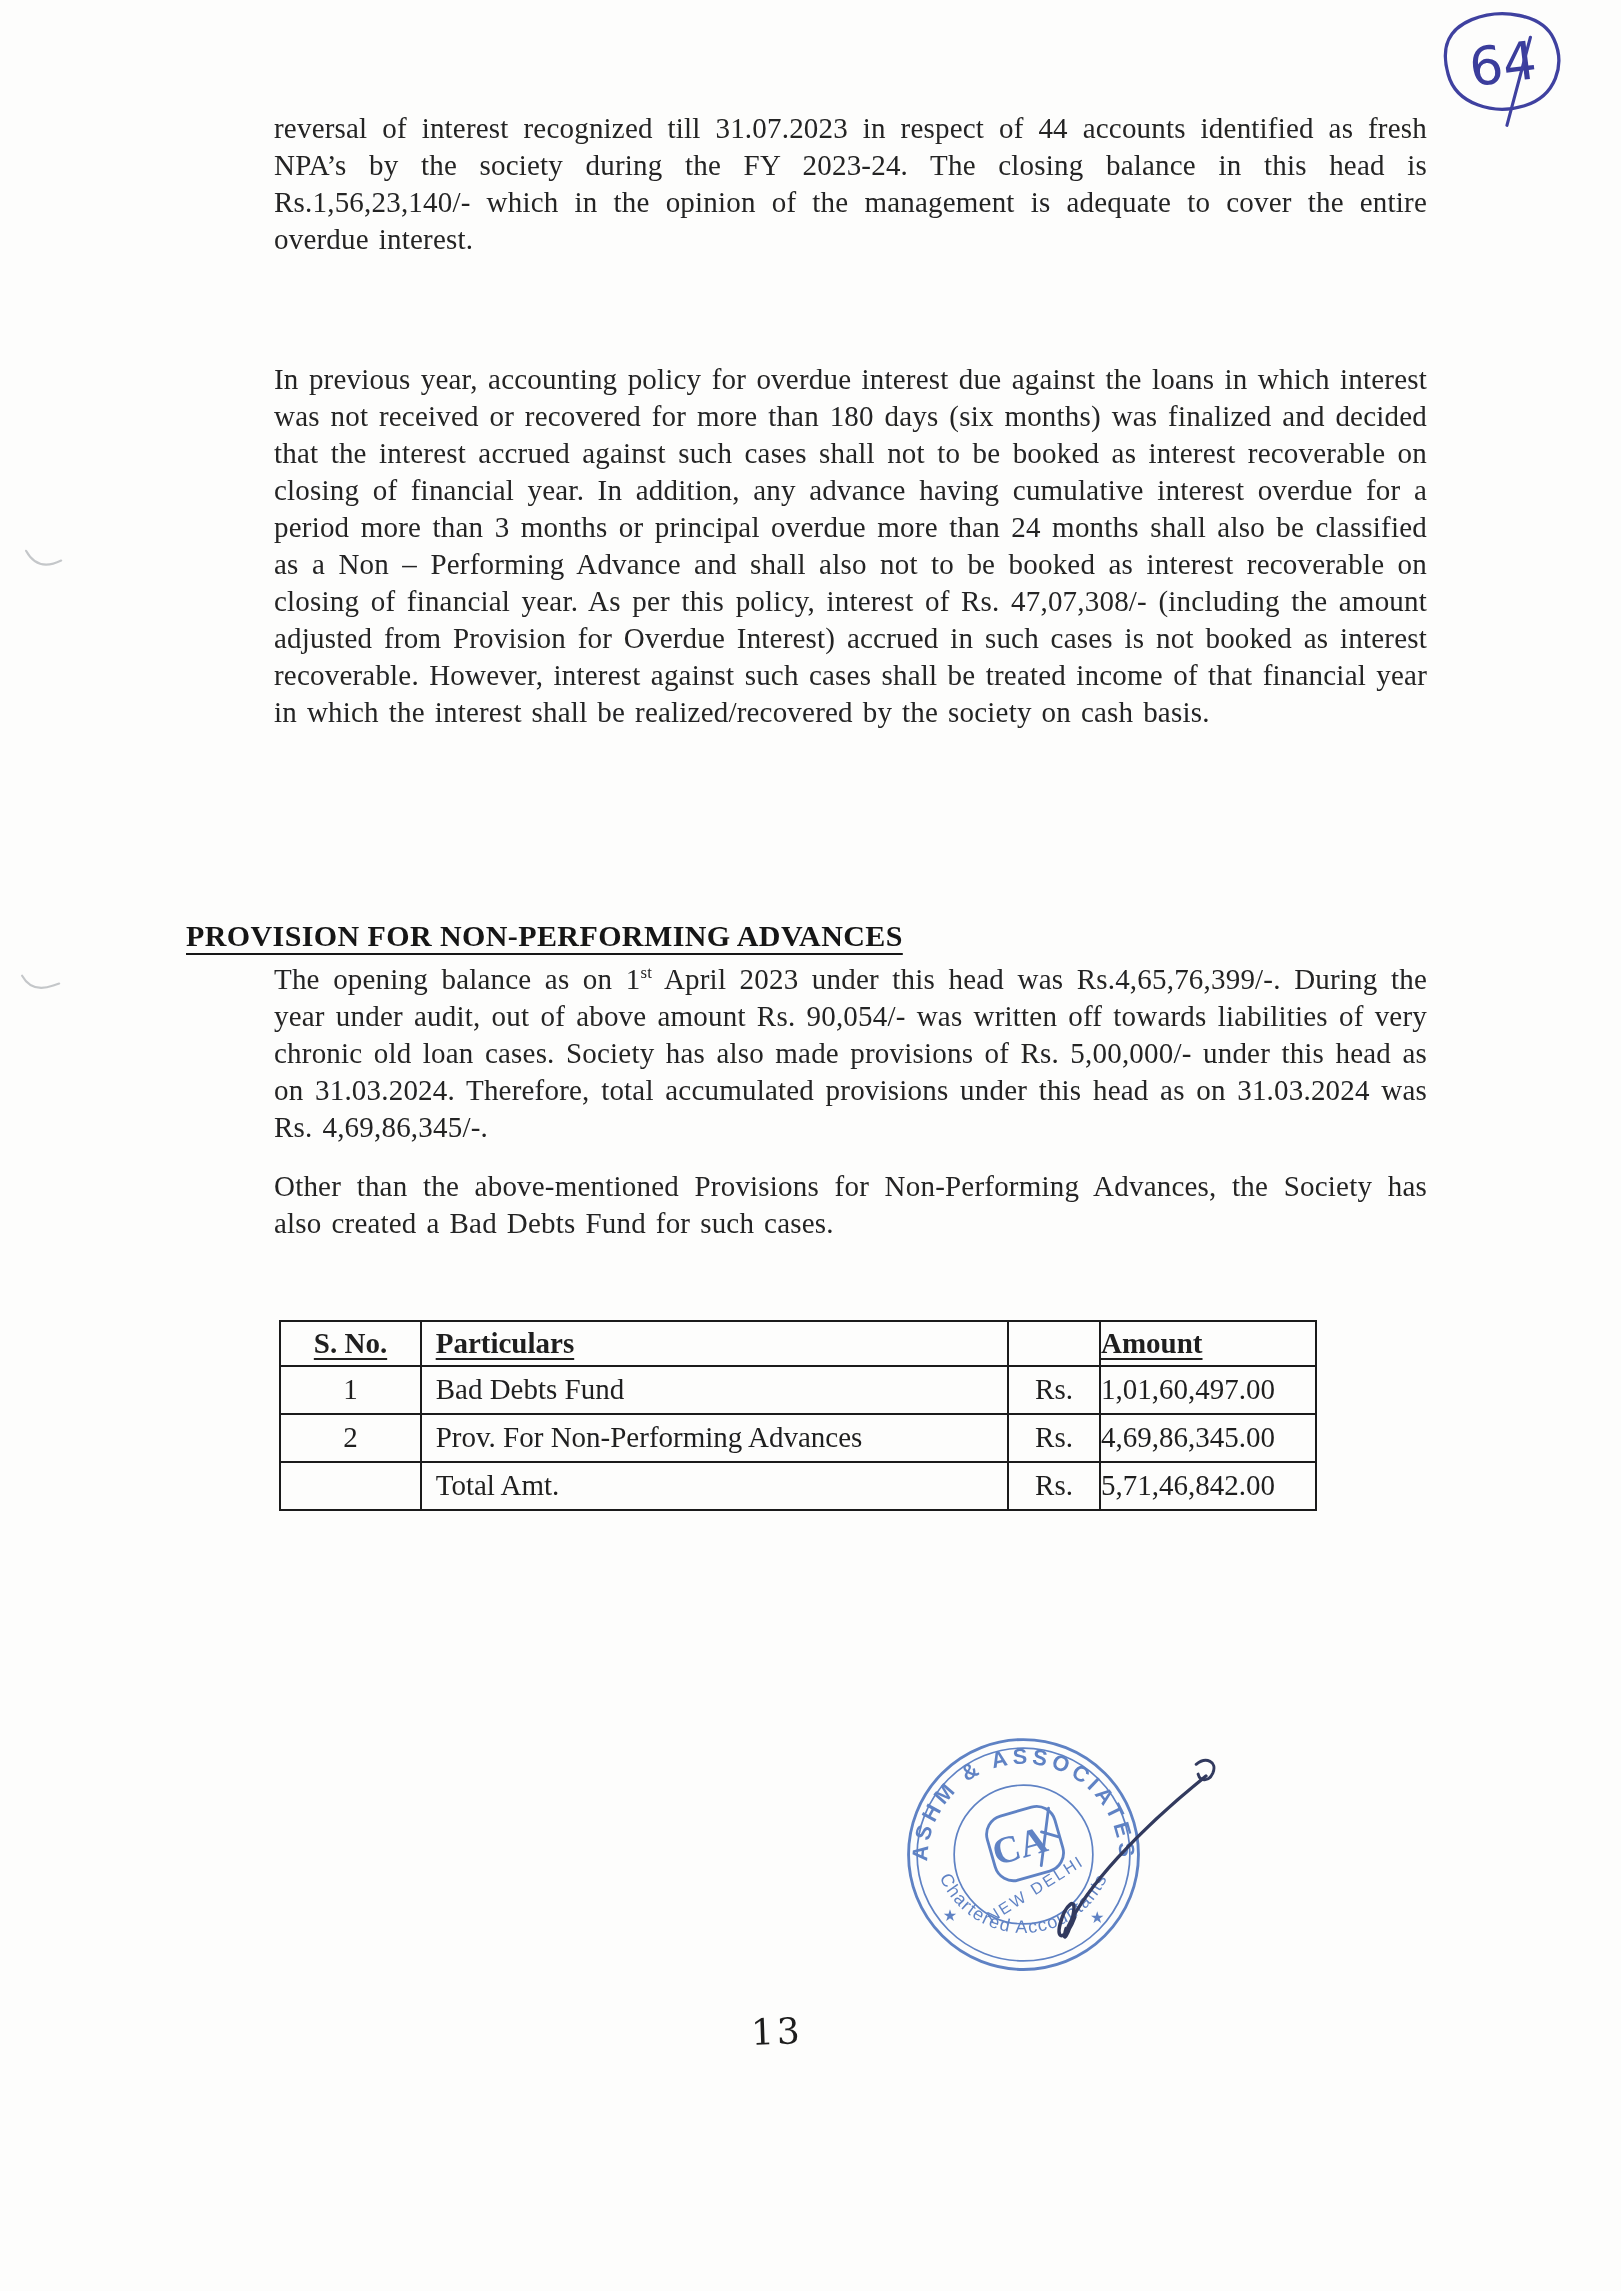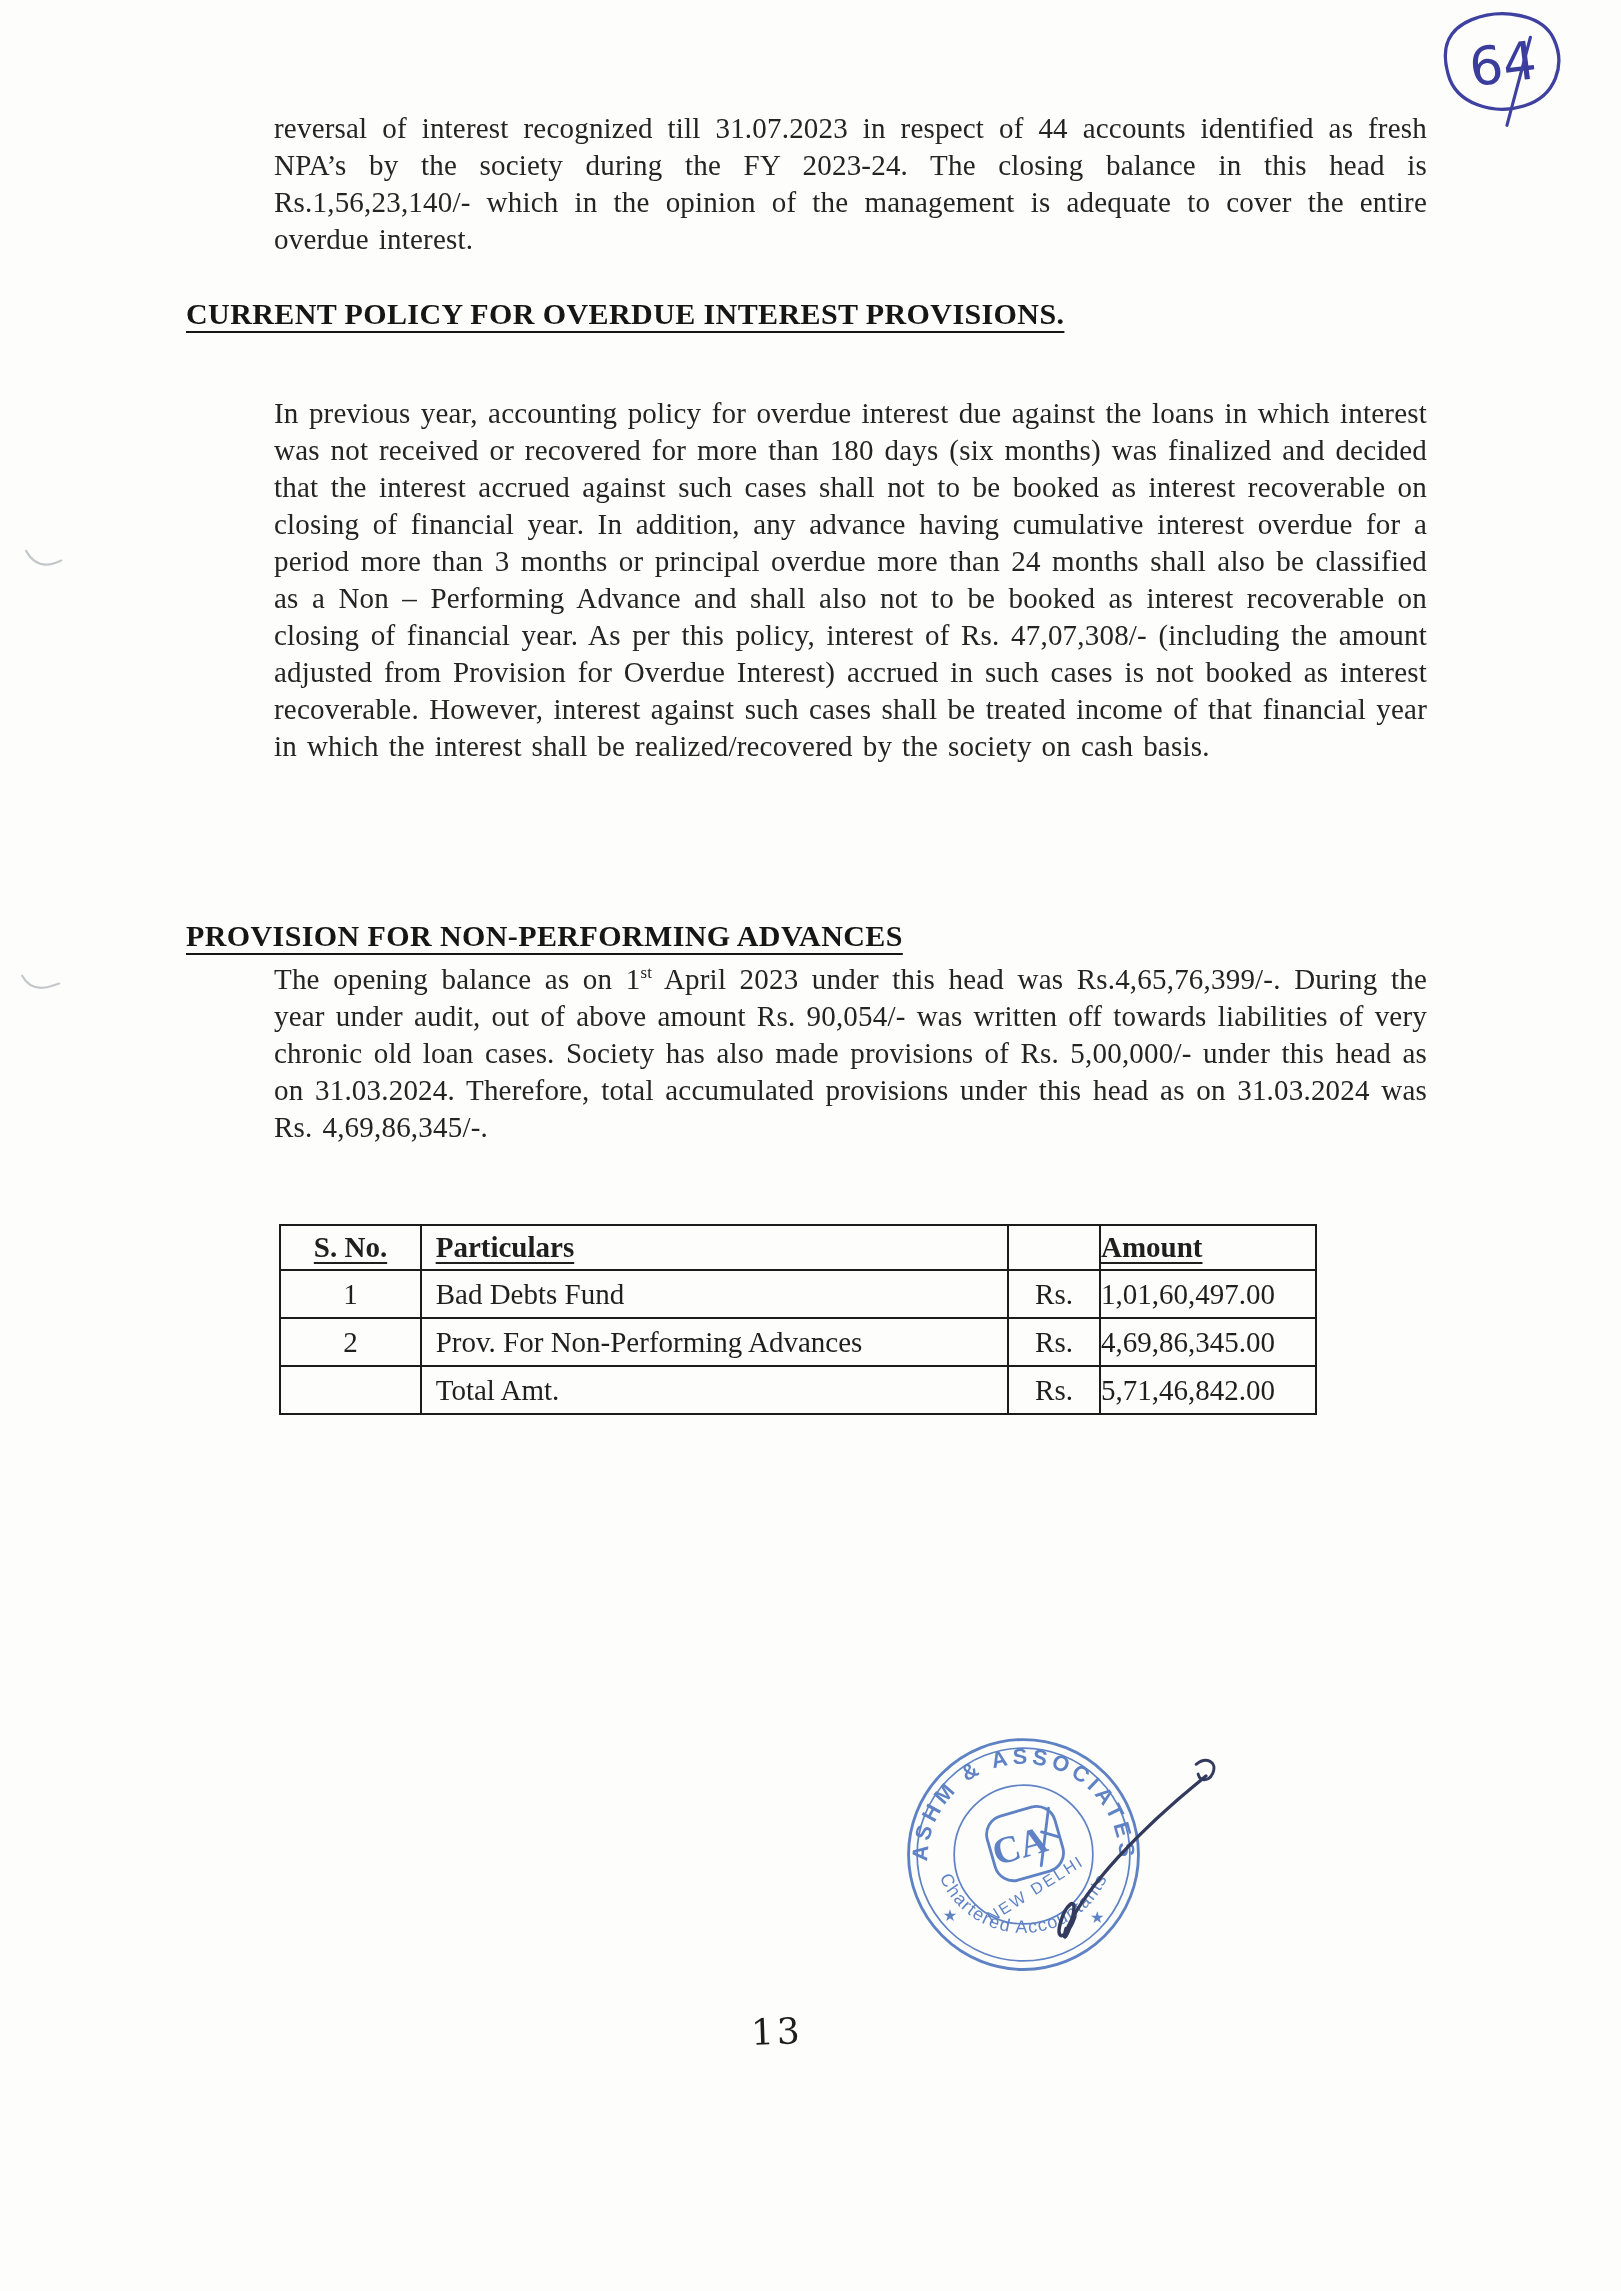--- a/index.html
+++ b/index.html
@@ -116,27 +116,27 @@
   <p class="para intro">reversal of interest recognized till 31.07.2023 in respect of 44 accounts identified as fresh NPA’s by the society during the FY 2023-24. The closing balance in this head is Rs.1,56,23,140/- which in the opinion of the management is adequate to cover the entire overdue interest.</p>
 
   <svg class="artifact art-1" width="59" height="39" viewBox="0 0 60 40">
     <path d="M 8,10 q 12,22 36,10" fill="none" stroke="#979ba1" stroke-width="2.2" stroke-linecap="round"></path>
   </svg>
   <svg class="artifact art-2" width="59" height="39" viewBox="0 0 60 40">
     <path d="M 6,12 q 10,18 32,10 l 6,-2" fill="none" stroke="#979ba1" stroke-width="2.2" stroke-linecap="round"></path>
   </svg>
 
   <div class="section sec-overdue">
-    <h2 class="heading">CURRENT POLICY FOR OVERDUE INTEREST PROVISIONS.</h2>
     <p class="para body-p">In previous year, accounting policy for overdue interest due against the loans in which interest was not received or recovered for more than 180 days (six months) was finalized and decided that the interest accrued against such cases shall not to be booked as interest recoverable on closing of financial year. In addition, any advance having cumulative interest overdue for a period more than 3 months or principal overdue more than 24 months shall also be classified as a Non – Performing Advance and shall also not to be booked as interest recoverable on closing of financial year. As per this policy, interest of Rs. 47,07,308/- (including the amount adjusted from Provision for Overdue Interest) accrued in such cases is not booked as interest recoverable. However, interest against such cases shall be treated income of that financial year in which the interest shall be realized/recovered by the society on cash basis.</p>
   </div>
 
   <div class="section sec-npa">
     <h2 class="heading">PROVISION FOR NON-PERFORMING ADVANCES</h2>
     <p class="para npa-p2"><span>The opening balance as on 1</span><sup>st</sup><span> April 2023 under this head was Rs.4,65,76,399/-. During the year under audit, out of above amount Rs. 90,054/- was written off towards liabilities of very chronic old loan cases.  Society has also made provisions of Rs. 5,00,000/- under this head as on 31.03.2024. Therefore, total accumulated provisions under this head as on 31.03.2024 was Rs. 4,69,86,345/-.</span></p>
+    <p class="para npa-p3">Other than the above-mentioned Provisions for Non-Performing Advances, the Society has also created a Bad Debts Fund for such cases.</p>
 
     <table class="prov-table">
       <colgroup>
         <col class="col-sno">
           <col class="col-part">
           <col class="col-cur">
           <col class="col-amt">
       </colgroup>
       <thead>
         <tr>

